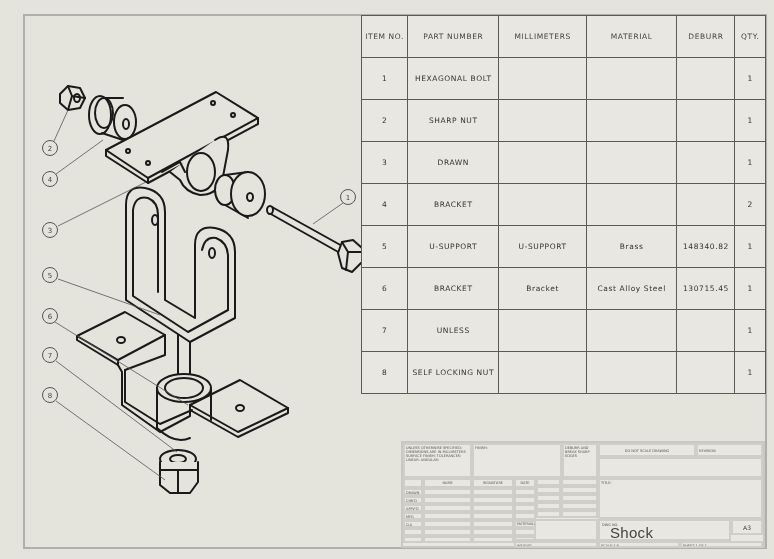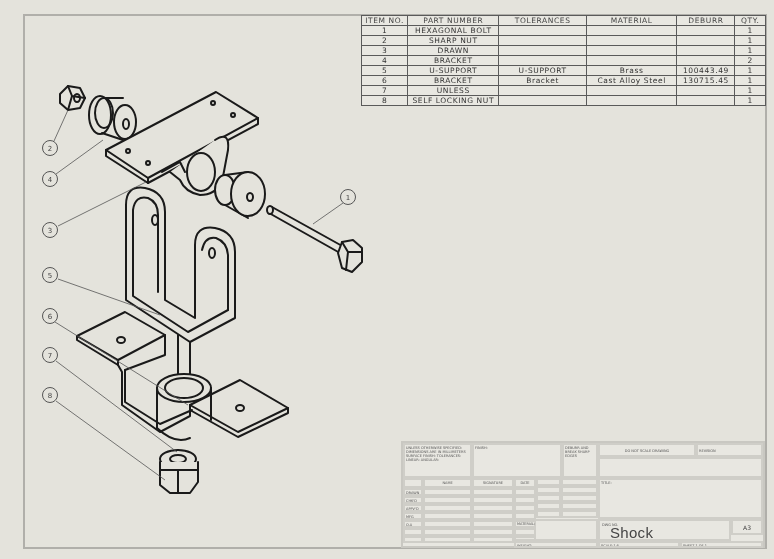--- a/index.html
+++ b/index.html
@@ -1,20 +1,20 @@
 <!DOCTYPE html>
 <html><head>
 <meta charset="utf-8">
 <style>
   html, body { margin:0; padding:0; }
   body { width:774px; height:559px; background:#e4e3dc; position:relative; overflow:hidden; font-family:"DejaVu Sans", sans-serif; }
   .sheet { position:absolute; left:23px; top:14px; width:744px; height:535px; border:2px solid #b0afaa; box-sizing:border-box; background:#e4e3dc; }
   .drawing { position:absolute; left:0; top:0; width:774px; height:559px; }
   .bom { position:absolute; left:361px; top:15px; width:405px; border-collapse:collapse; font-size:7.5px; letter-spacing:0.6px; color:#333; background:#e8e7e1; }
-  .bom th, .bom td { border:1px solid #5a5a5a; padding:0 2px; height:9px; line-height:9px; text-align:center; font-weight:normal; white-space:nowrap; }
+  .bom th, .bom td { border:1px solid #5a5a5a; padding:16px 2px; height:9px; line-height:9px; text-align:center; font-weight:normal; white-space:nowrap; }
   .bom th { color:#444; }
   .tb { position:absolute; left:401px; top:441px; width:364px; height:107px; background:#e8e7e1; border:2px solid #c9c8c2; box-sizing:border-box; }
   .cell { position:absolute; border:2px solid #cfcec8; box-sizing:border-box; font-size:3.5px; color:#555; padding:1px; overflow:hidden; line-height:4px; }
   .title-main { font-size:15px; color:#444; line-height:17px; padding:3px 0 0 10px; letter-spacing:0.3px; font-family:"Liberation Sans", sans-serif; }
   .size { font-size:6px; text-align:center; line-height:12px; color:#444; }
 </style>
 </head>
 <body>
 
 <div class="sheet"></div>
@@ -120,21 +120,21 @@
     <div style="position: absolute; left: 42px; top: 308px; width: 16px; height: 16px; border: 1px solid rgb(85, 85, 85); border-radius: 50%; font-size: 7px; line-height: 16px; text-align: center; color: rgb(68, 68, 68); box-sizing: border-box; background: rgb(228, 227, 220);">6</div>
     <div style="position: absolute; left: 42px; top: 347px; width: 16px; height: 16px; border: 1px solid rgb(85, 85, 85); border-radius: 50%; font-size: 7px; line-height: 16px; text-align: center; color: rgb(68, 68, 68); box-sizing: border-box; background: rgb(228, 227, 220);">7</div>
     <div style="position: absolute; left: 42px; top: 387px; width: 16px; height: 16px; border: 1px solid rgb(85, 85, 85); border-radius: 50%; font-size: 7px; line-height: 16px; text-align: center; color: rgb(68, 68, 68); box-sizing: border-box; background: rgb(228, 227, 220);">8</div>
   </div>
 
 <table class="bom">
   <thead>
     <tr>
       <th style="width:36px">ITEM NO.</th>
       <th style="width:76px">PART NUMBER</th>
-      <th style="width:78px">TOLERANCES</th>
+      <th style="width:78px">MILLIMETERS</th>
       <th style="width:81px">MATERIAL</th>
       <th style="width:50px">DEBURR</th>
       <th style="width:24px">QTY.</th>
     </tr>
   </thead>
   <tbody id="bom-body">
       <tr>
         <td>1</td>
         <td>HEXAGONAL BOLT</td>
         <td></td>
@@ -164,21 +164,21 @@
         <td></td>
         <td></td>
         <td></td>
         <td>2</td>
       </tr>
       <tr>
         <td>5</td>
         <td>U-SUPPORT</td>
         <td>U-SUPPORT</td>
         <td>Brass</td>
-        <td>100443.49</td>
+        <td>148340.82</td>
         <td>1</td>
       </tr>
       <tr>
         <td>6</td>
         <td>BRACKET</td>
         <td>Bracket</td>
         <td>Cast Alloy Steel</td>
         <td>130715.45</td>
         <td>1</td>
       </tr>

